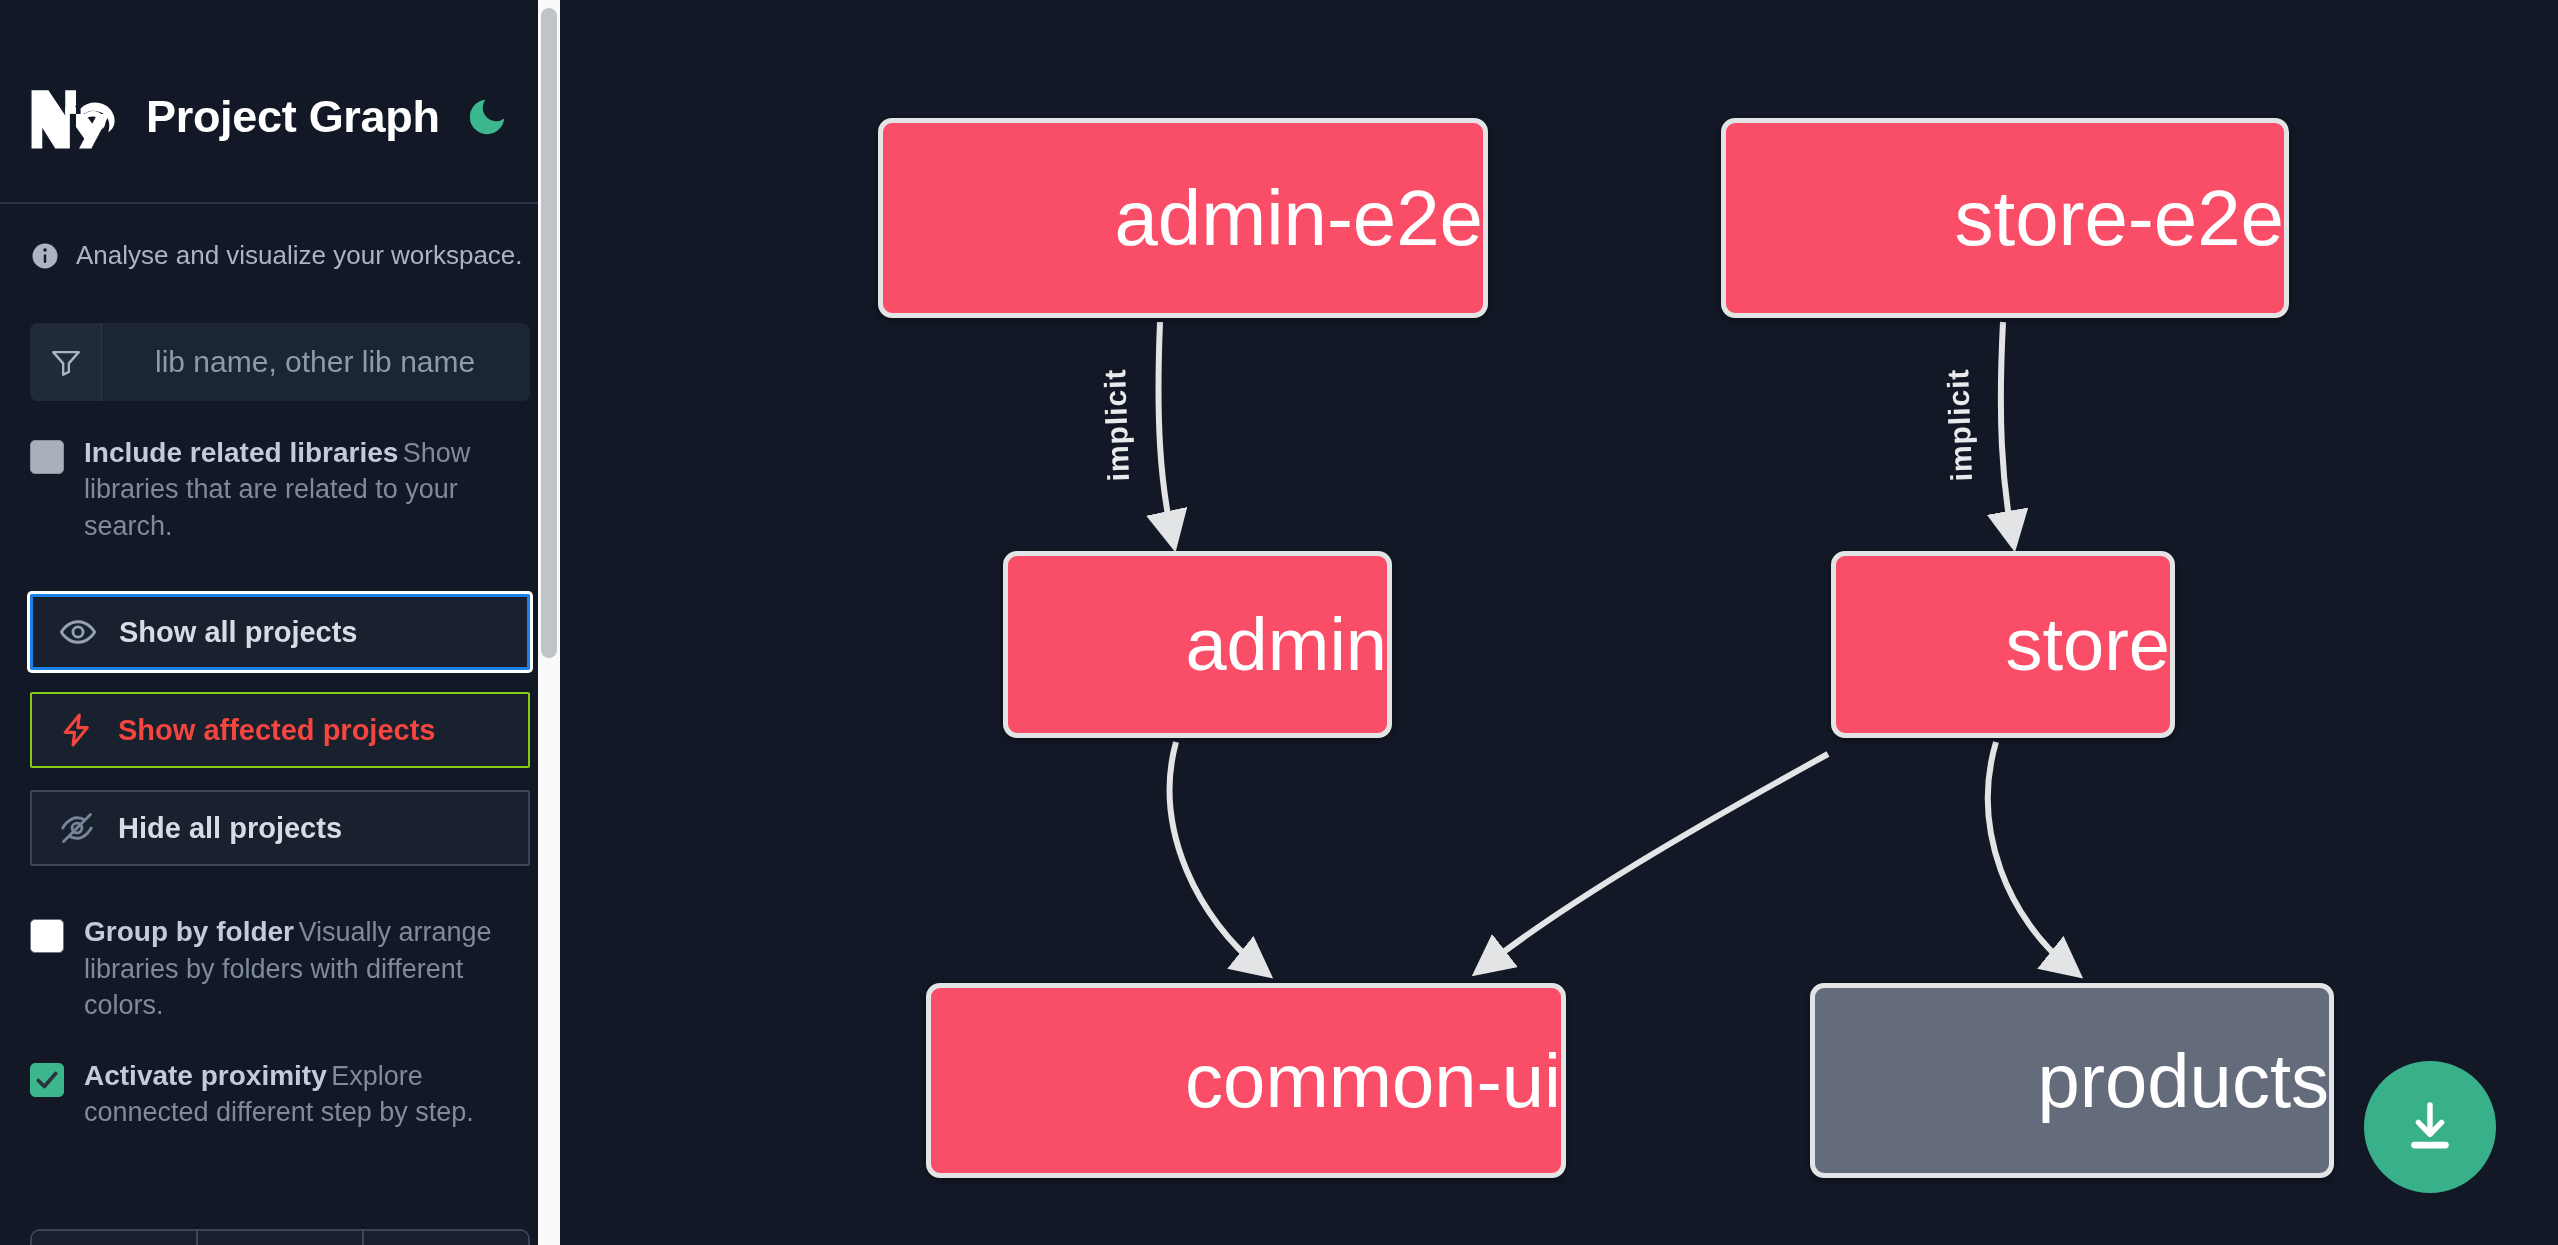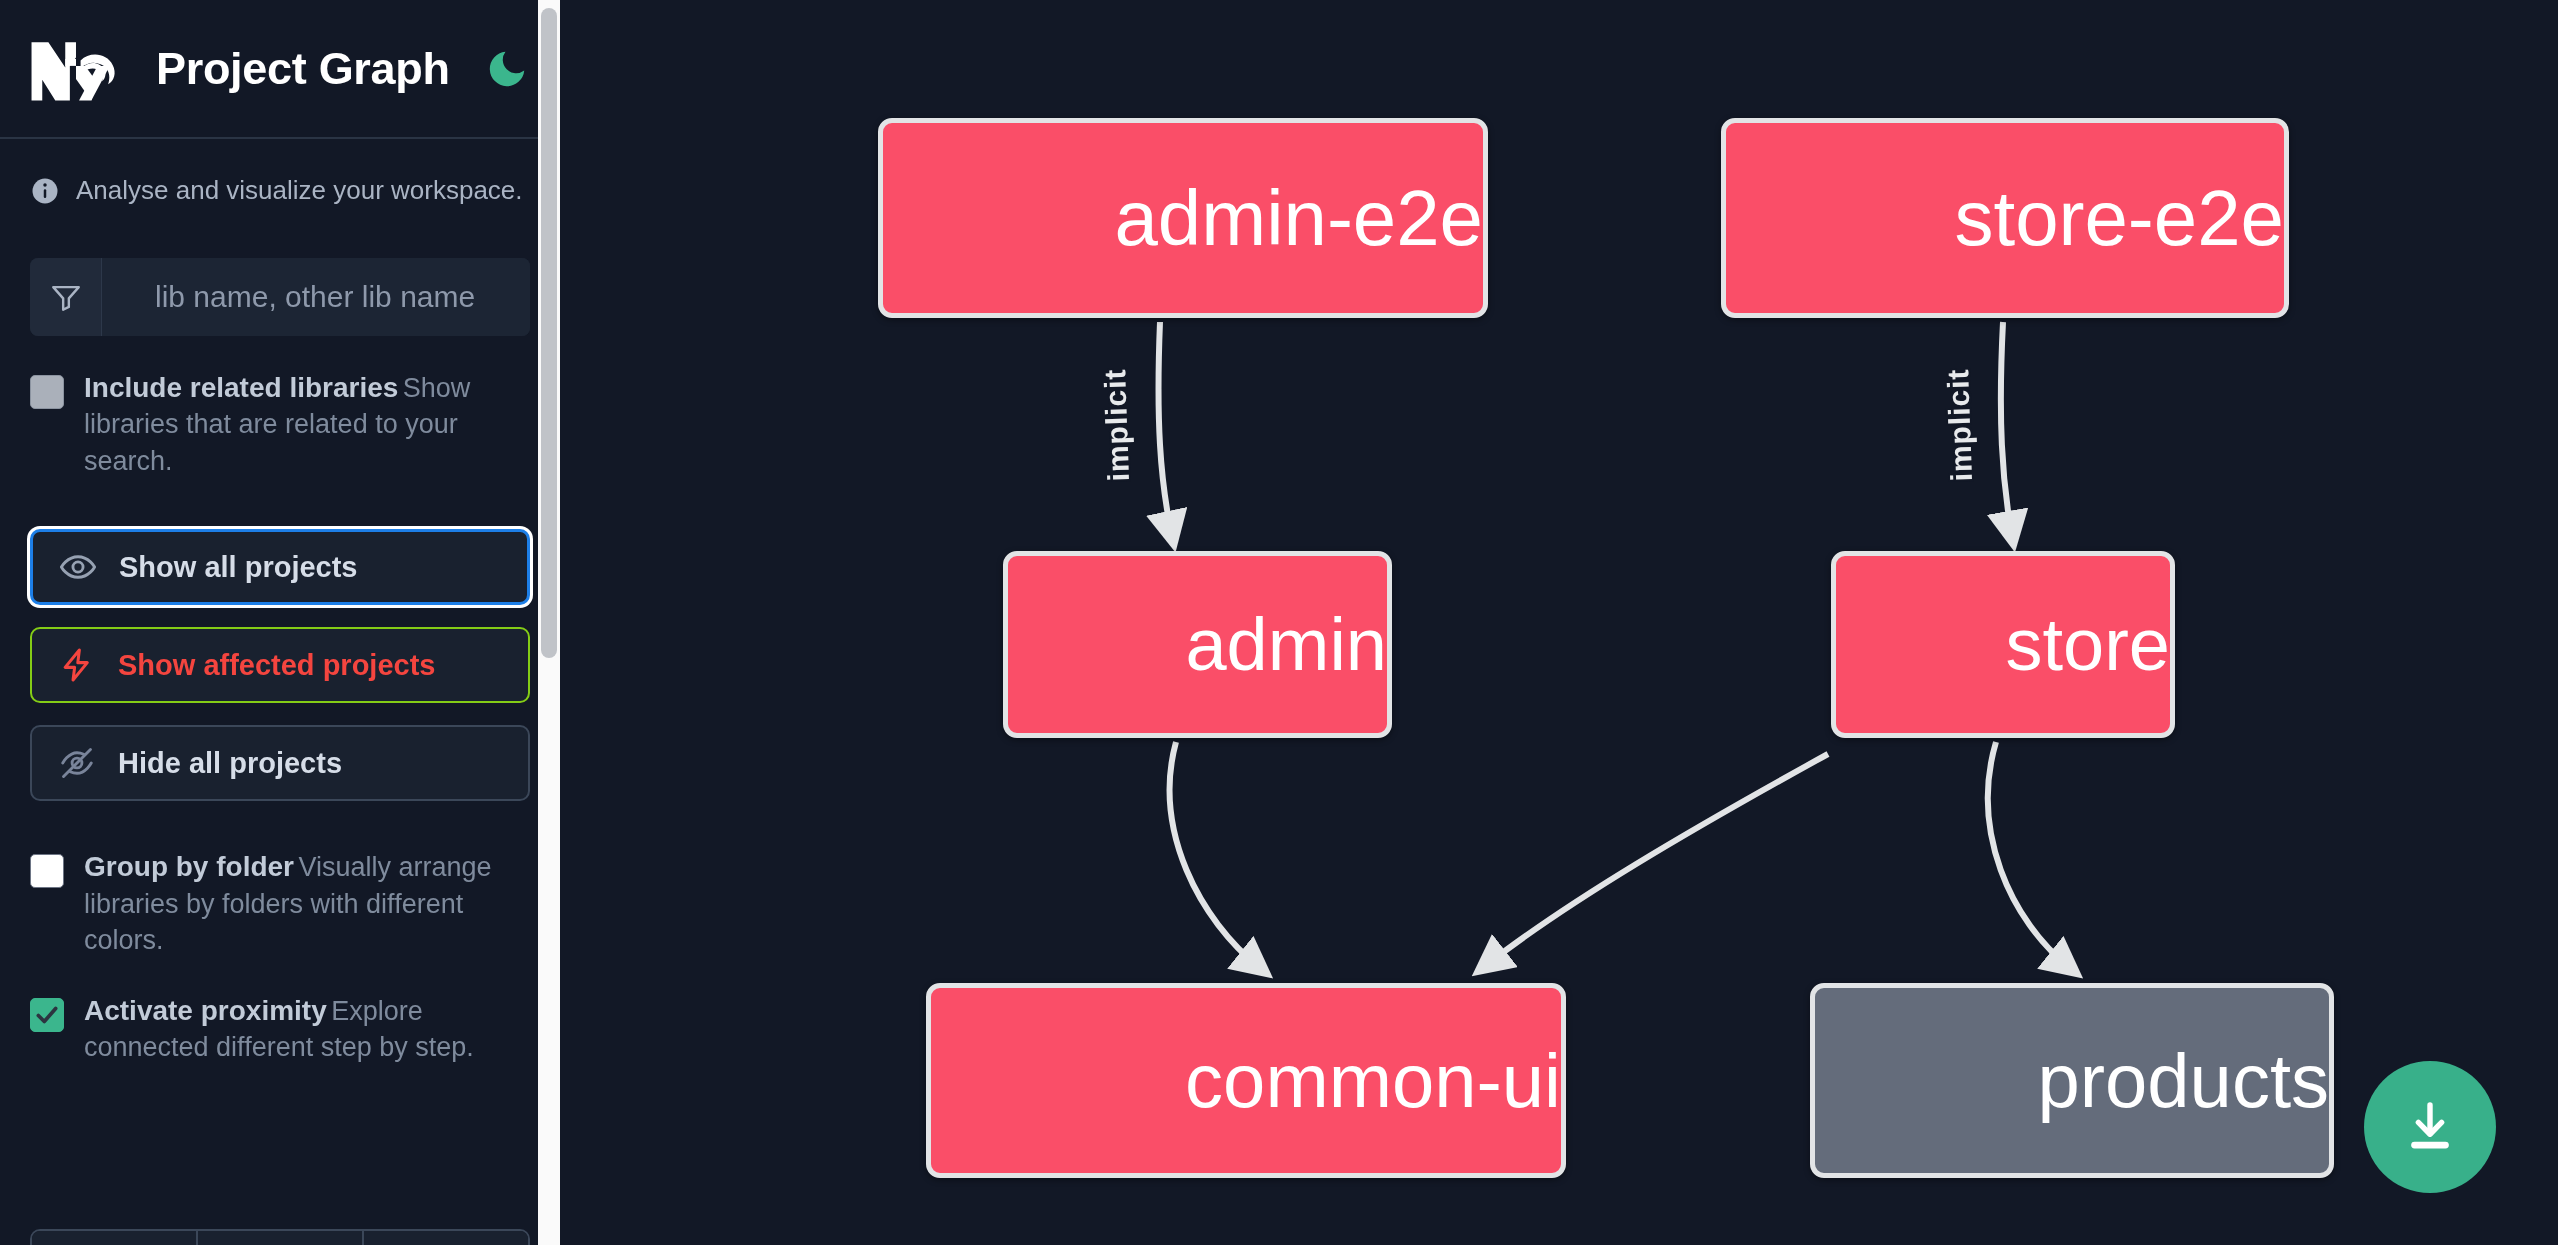--- a/index.html
+++ b/index.html
@@ -13,25 +13,26 @@
 
   
   .sidebar {
     position: relative;
     width: 560px; height: 1245px;
     background: #121826;
     flex: 0 0 560px;
     overflow: hidden;
   }
   .sb-header {
-    height: 139px;
+    height: 172px;
     display: flex; align-items: center;
     padding-left: 30px;
-    gap: 34px;
+    gap: 24px;
     border-bottom: 2px solid #2a3444;
+    margin-top: 32px;
   }
   .nx-logo { width: 92px; height: 66px; flex: 0 0 92px; }
   .app-title {
     color: #ffffff;
     font-size: 45px;
     font-weight: 700;
     letter-spacing: -0.3px;
     white-space: nowrap;
   }
   .theme-toggle { width: 46px; height: 46px; flex: 0 0 46px; cursor: pointer; }
@@ -82,21 +83,21 @@
   .cbox.white { background: #ffffff; border: 1px solid #6d7585; }
   .cbox.green { background: #3bb68d; border: 1px solid #3bb68d; }
   .cbox svg { width: 26px; height: 26px; }
   .check-text { flex: 1 1 auto; }
   .check-title { color: #c2cbd8; font-size: 28px; font-weight: 700; line-height: 1.25; }
   .check-desc  { color: #7f8b9d; font-size: 27px; line-height: 1.35; margin-top: 4px; }
 
   .btns { margin-top: 50px; display: flex; flex-direction: column; gap: 22px; }
   .btn {
     height: 76px;
-    border-radius: 10px;
+    border-radius: 2px;
     display: flex; align-items: center;
     gap: 22px;
     padding: 0 26px;
     background: #19212f;
     cursor: pointer;
     font-size: 29px;
     font-weight: 700;
   }
   .btn svg { width: 38px; height: 38px; flex: 0 0 38px; }
   .btn-show-all {

